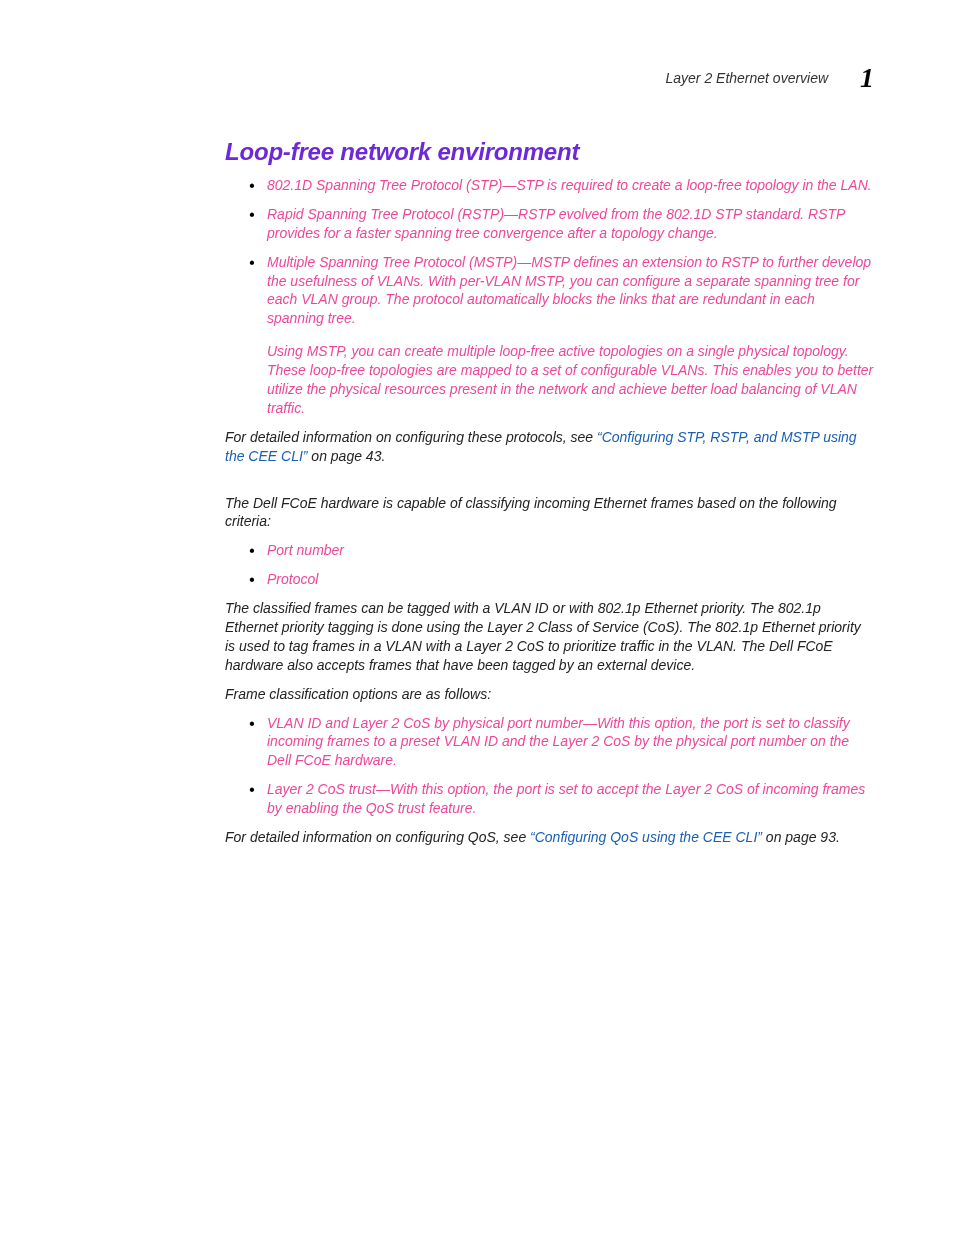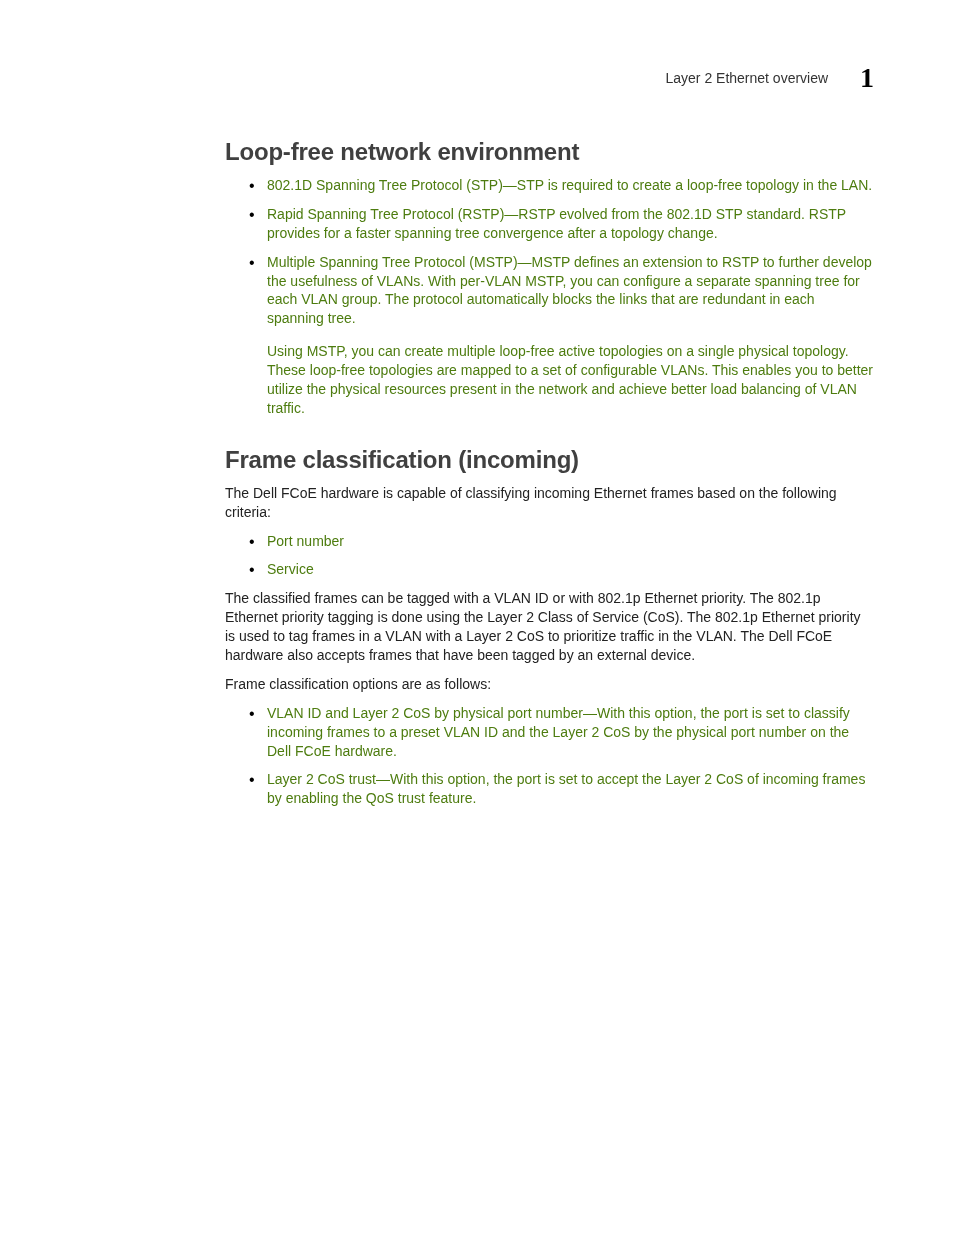--- a/index.html
+++ b/index.html
@@ -8,20 +8,21 @@
     font-family: Arial, Helvetica, sans-serif;
     background: #fff;
     color: #222;
   }
   .page {
     width: 954px;
     height: 1210px;
     position: relative;
     box-sizing: border-box;
     padding: 62px 80px 0 225px;
+    font-style: italic;
   }
   .running-head {
     text-align: right;
     font-size: 14px;
     color: #333;
     margin-bottom: 44px;
   }
   .running-head .chapnum {
     font-family: Georgia, "Times New Roman", serif;
     font-size: 28px;
@@ -35,40 +36,40 @@
     display: inline-block;
     vertical-align: middle;
   }
   h2.section {
     font-family: "Helvetica Neue", Arial, sans-serif;
     font-stretch: condensed;
     font-size: 24px;
     font-weight: 600;
     letter-spacing: -0.2px;
     margin: 0 0 10px 0;
-    color: #404040;
+    color: #6d28d9;
   }
   p.body {
     font-size: 14px;
     line-height: 1.35;
     margin: 0 0 10px 0;
     color: #222;
   }
   ul.bullets {
     list-style: none;
     padding: 0 0 0 24px;
     margin: 0 0 8px 0;
   }
   ul.bullets > li {
     position: relative;
     font-size: 14px;
     line-height: 1.35;
     margin: 0 0 10px 0;
     padding-left: 18px;
-    color: #4d7c0f;
+    color: #ec4899;
   }
   ul.bullets > li::before {
     content: "•";
     position: absolute;
     left: 0;
     top: 0;
     font-size: 16px;
     line-height: 1.2;
     color: #000;
   }
@@ -104,34 +105,39 @@
       </li>
       <li>
         <span>Rapid Spanning Tree Protocol (RSTP)—RSTP evolved from the 802.1D STP standard. RSTP provides for a faster spanning tree convergence after a topology change.</span>
       </li>
       <li>
         <span>Multiple Spanning Tree Protocol (MSTP)—MSTP defines an extension to RSTP to further develop the usefulness of VLANs. With per-VLAN MSTP, you can configure a separate spanning tree for each VLAN group. The protocol automatically blocks the links that are redundant in each spanning tree.</span>
         <div class="subpara">Using MSTP, you can create multiple loop-free active topologies on a single physical topology. These loop-free topologies are mapped to a set of configurable VLANs. This enables you to better utilize the physical resources present in the network and achieve better load balancing of VLAN traffic.</div>
       </li>
     </ul>
 
+    <p class="body">
+      <span>For detailed information on configuring these protocols, see </span><a class="xref" href="#">“Configuring STP, RSTP, and MSTP using the CEE CLI”</a><span> on page 43.</span>
+    </p>
   </div>
 
   <div class="section-block">
-    <h2 class="section">Frame classification (incoming)</h2>
     <p class="body">The Dell FCoE hardware is capable of classifying incoming Ethernet frames based on the following criteria:</p>
 
     <ul class="bullets">
       <li><span>Port number</span></li>
-      <li><span>Service</span></li>
+      <li><span>Protocol</span></li>
     </ul>
 
     <p class="body">The classified frames can be tagged with a VLAN ID or with 802.1p Ethernet priority. The 802.1p Ethernet priority tagging is done using the Layer 2 Class of Service (CoS). The 802.1p Ethernet priority is used to tag frames in a VLAN with a Layer 2 CoS to prioritize traffic in the VLAN. The Dell FCoE hardware also accepts frames that have been tagged by an external device.</p>
     <p class="body">Frame classification options are as follows:</p>
 
     <ul class="bullets">
       <li><span>VLAN ID and Layer 2 CoS by physical port number—With this option, the port is set to classify incoming frames to a preset VLAN ID and the Layer 2 CoS by the physical port number on the Dell FCoE hardware.</span></li>
       <li><span>Layer 2 CoS trust—With this option, the port is set to accept the Layer 2 CoS of incoming frames by enabling the QoS trust feature.</span></li>
     </ul>
 
+    <p class="body">
+      <span>For detailed information on configuring QoS, see </span><a class="xref" href="#">“Configuring QoS using the CEE CLI”</a><span> on page 93.</span>
+    </p>
   </div>
 
 </div>
 
 </body></html>

